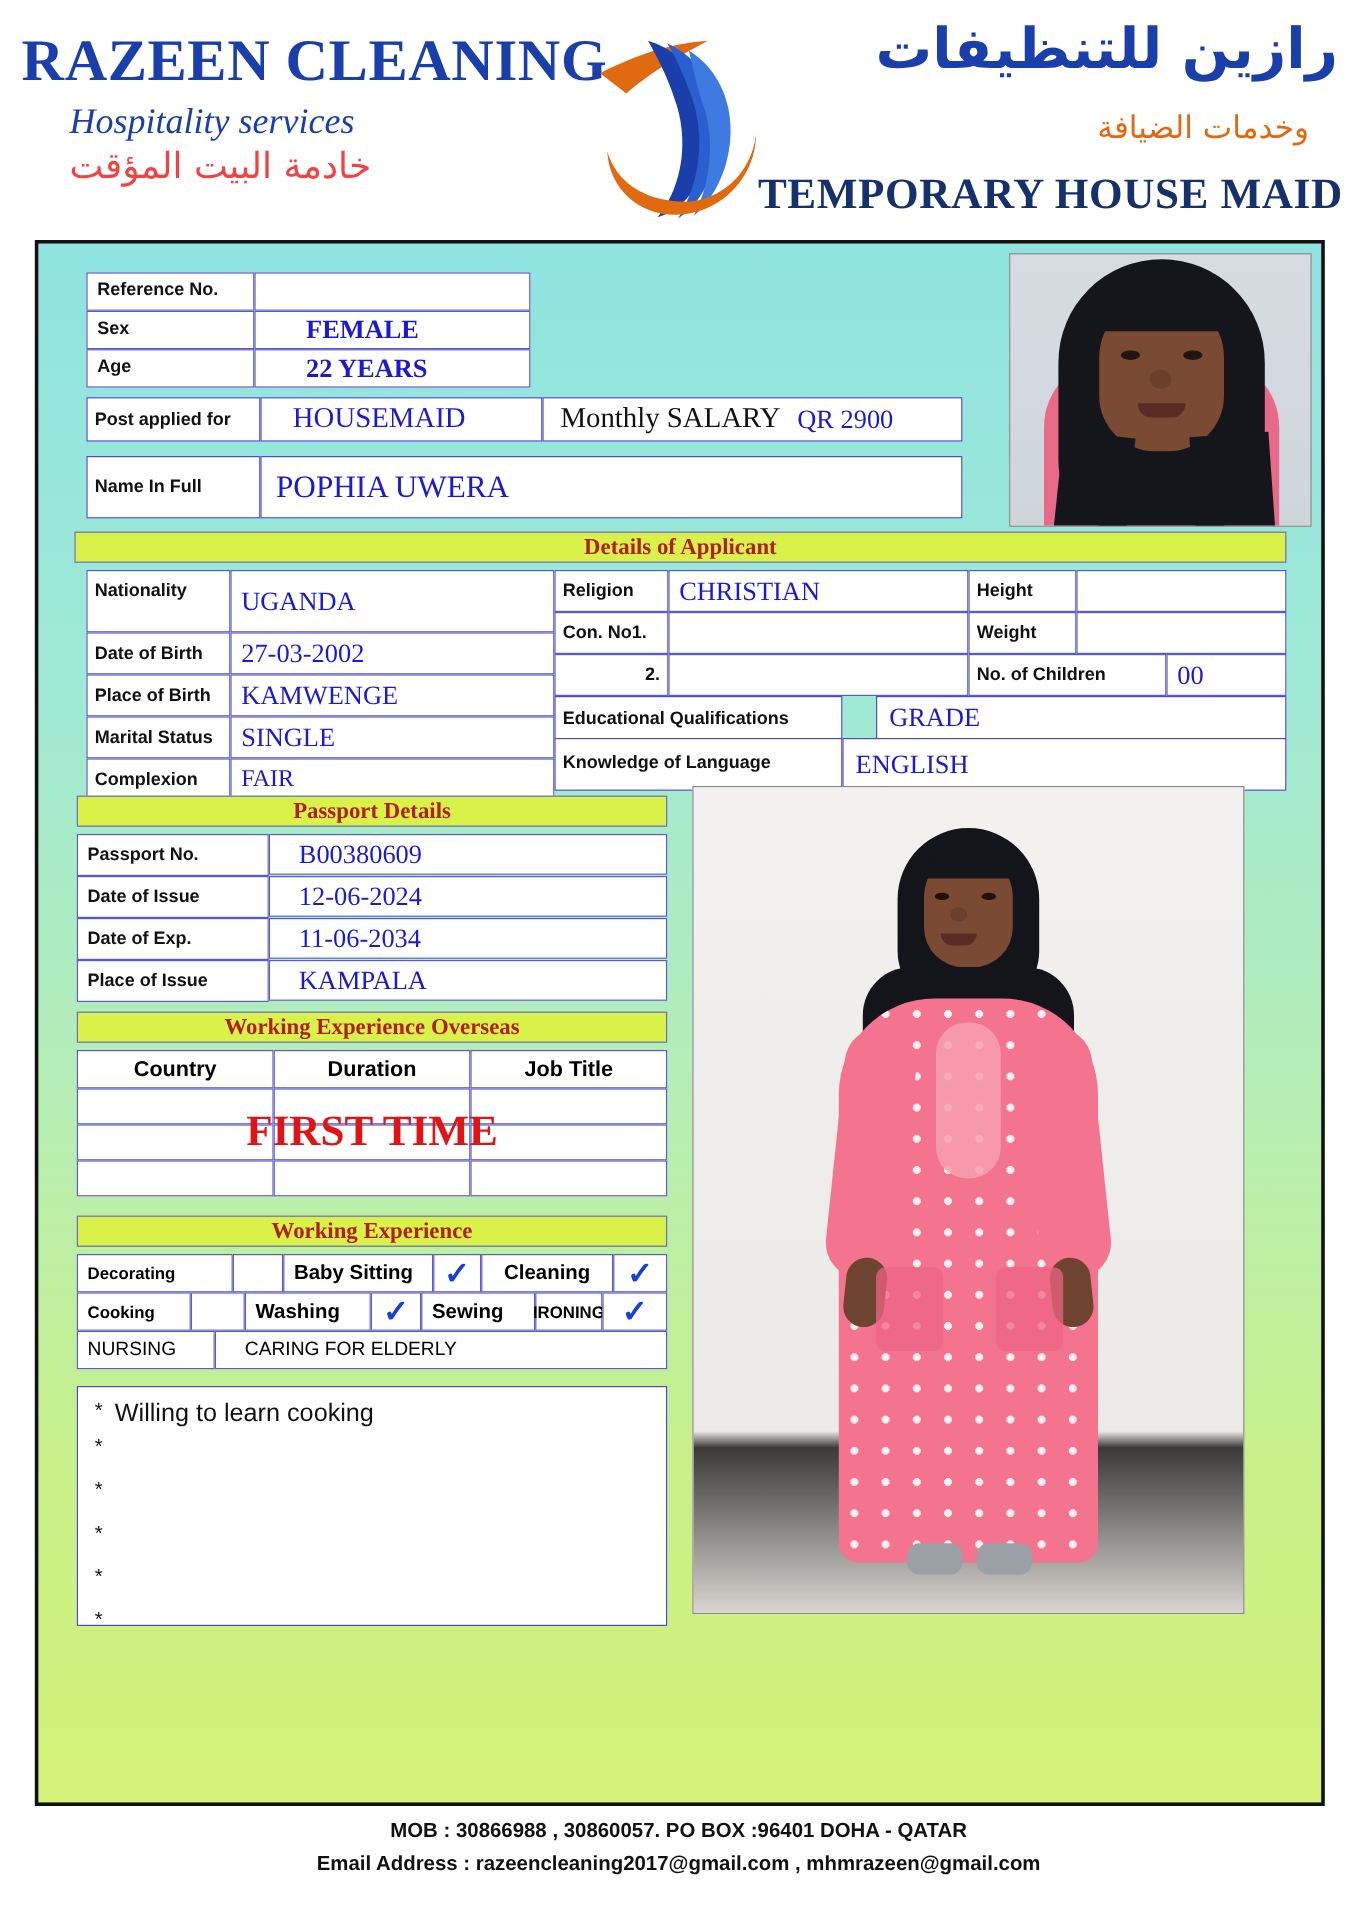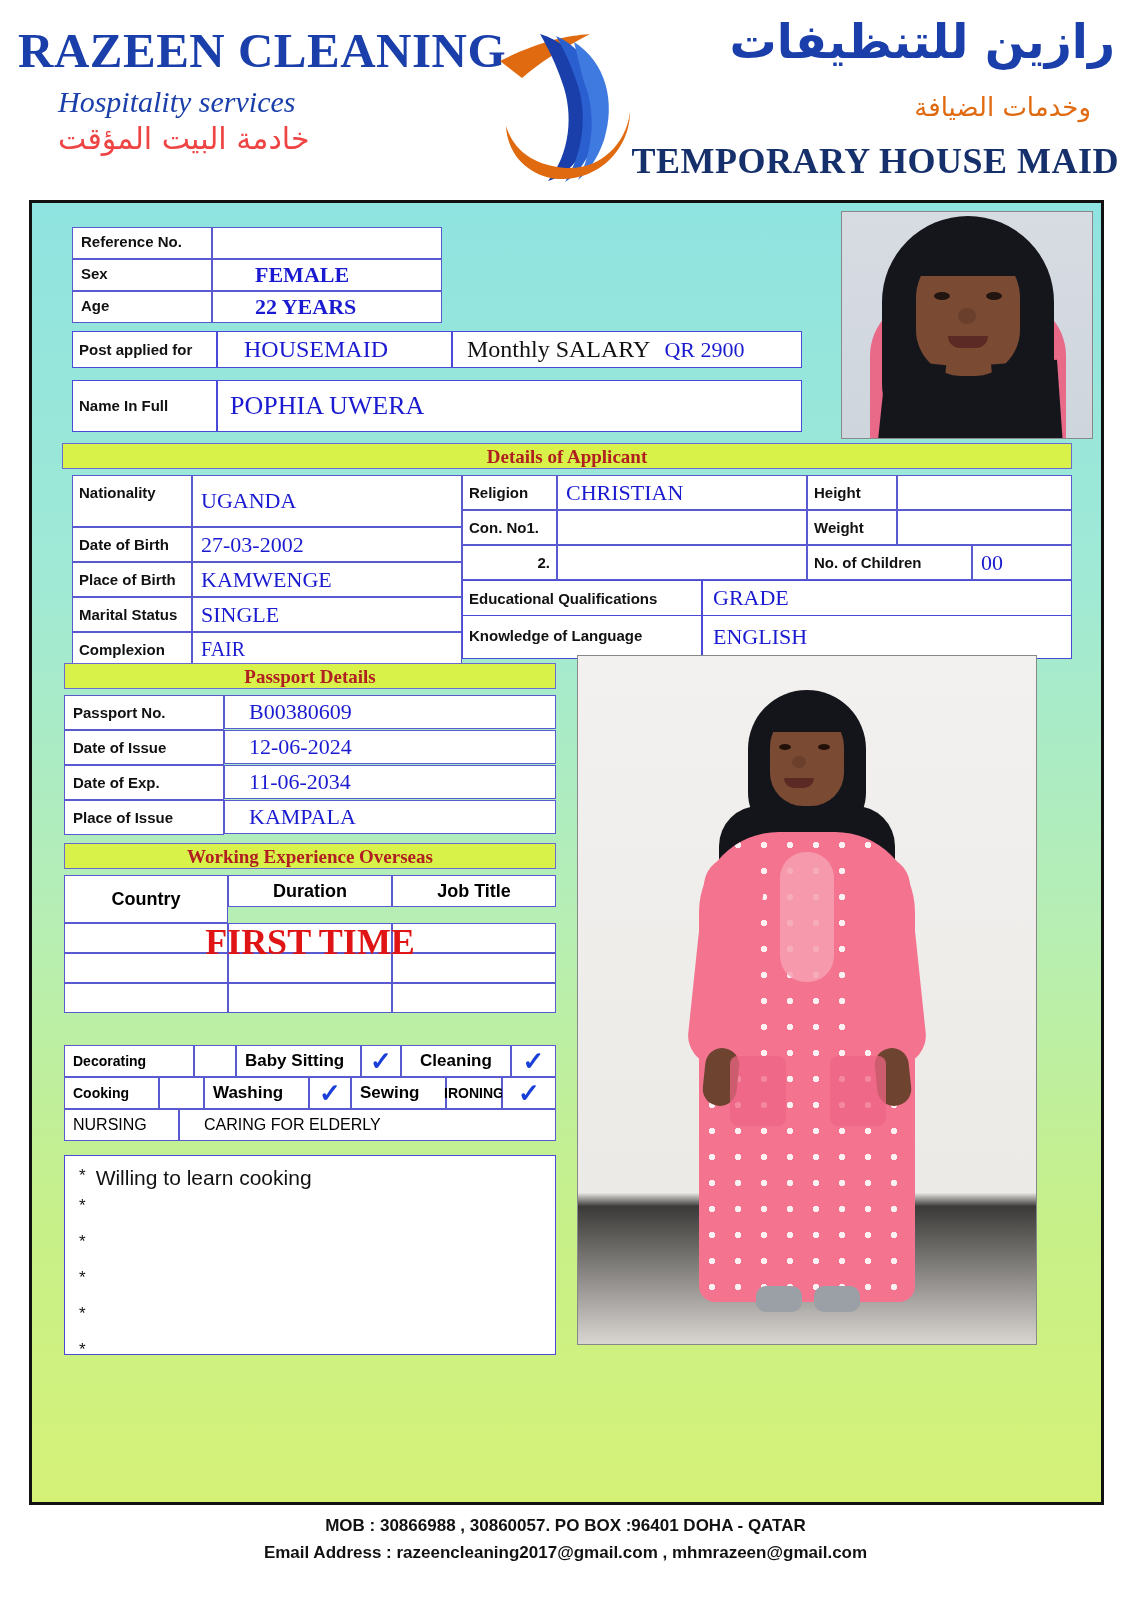--- a/index.html
+++ b/index.html
@@ -307,21 +307,21 @@
     <div class="row">
       <div class="cell-l field-label" style="width:165px;padding:8px 6px;">No. of Children</div>
       <div class="cell-v" style="height:35px;">
           <span class="field-value">00</span>
         </div>
     </div>
   </div>
 
   <div class="abs" style="left:430px; top:377px; width:610px; display:flex;">
     <div class="box field-label" style="width:240px;padding:9px 6px;">Educational Qualifications</div>
-    <div class="box" style="flex:1;padding:4px 10px;">
+    <div class="box" style="flex:1;padding:4px 10px;margin-left:28px;">
       <span class="field-value">GRADE</span>
     </div>
   </div>
   <div class="abs" style="left:430px; top:412px; width:610px; display:flex;">
     <div class="box field-label" style="width:240px;padding:11px 6px;">Knowledge of Language</div>
     <div class="box" style="flex:1;padding:8px 10px;">
       <span class="field-value">ENGLISH</span>
     </div>
   </div>
 
@@ -351,21 +351,21 @@
       <div class="cell-v" style="height:34px;">
           <span class="field-value" style="margin-left:16px;">KAMPALA</span>
         </div>
     </div>
   </div>
 
   <div class="abs sec-title" style="left:32px; top:640px; width:492px; height:26px; line-height:26px;">Working Experience Overseas</div>
 
   <div class="abs" style="left:32px; top:672px; width:492px;">
     <div class="row">
-      <div class="cell-v" style="height:48px;justify-content:center;">
+      <div class="cell-v" style="height:32px;justify-content:center;">
           <span style="font-size:18px;font-weight:bold;">Country</span>
         </div>
       <div class="cell-v" style="height:32px;justify-content:center;">
           <span style="font-size:18px;font-weight:bold;">Duration</span>
         </div>
       <div class="cell-v" style="height:32px;justify-content:center;">
           <span style="font-size:18px;font-weight:bold;">Job Title</span>
         </div>
     </div>
     <div class="row">
@@ -379,20 +379,21 @@
       <div class="cell-v" style="height:30px;"></div>
     </div>
     <div class="row">
       <div class="cell-v" style="height:30px;"></div>
       <div class="cell-v" style="height:30px;"></div>
       <div class="cell-v" style="height:30px;"></div>
     </div>
   </div>
   <div class="abs first-time" style="left:32px; top:718px; width:492px;">FIRST TIME</div>
 
+  <div class="abs sec-title" style="left:32px; top:810px; width:492px; height:26px; line-height:26px;">Working Experience</div>
 
   <div class="abs" style="left:32px; top:842px; width:492px;">
     <div class="row">
       <div class="cell-v" style="height:32px;width:130px;flex:none;">
           <span class="mini-label">Decorating</span>
         </div>
       <div class="cell-v" style="height:32px;width:42px;flex:none;"></div>
       <div class="cell-v" style="height:32px;width:125px;flex:none;">
           <span class="mini-label" style="font-size:17px;">Baby Sitting</span>
         </div>

